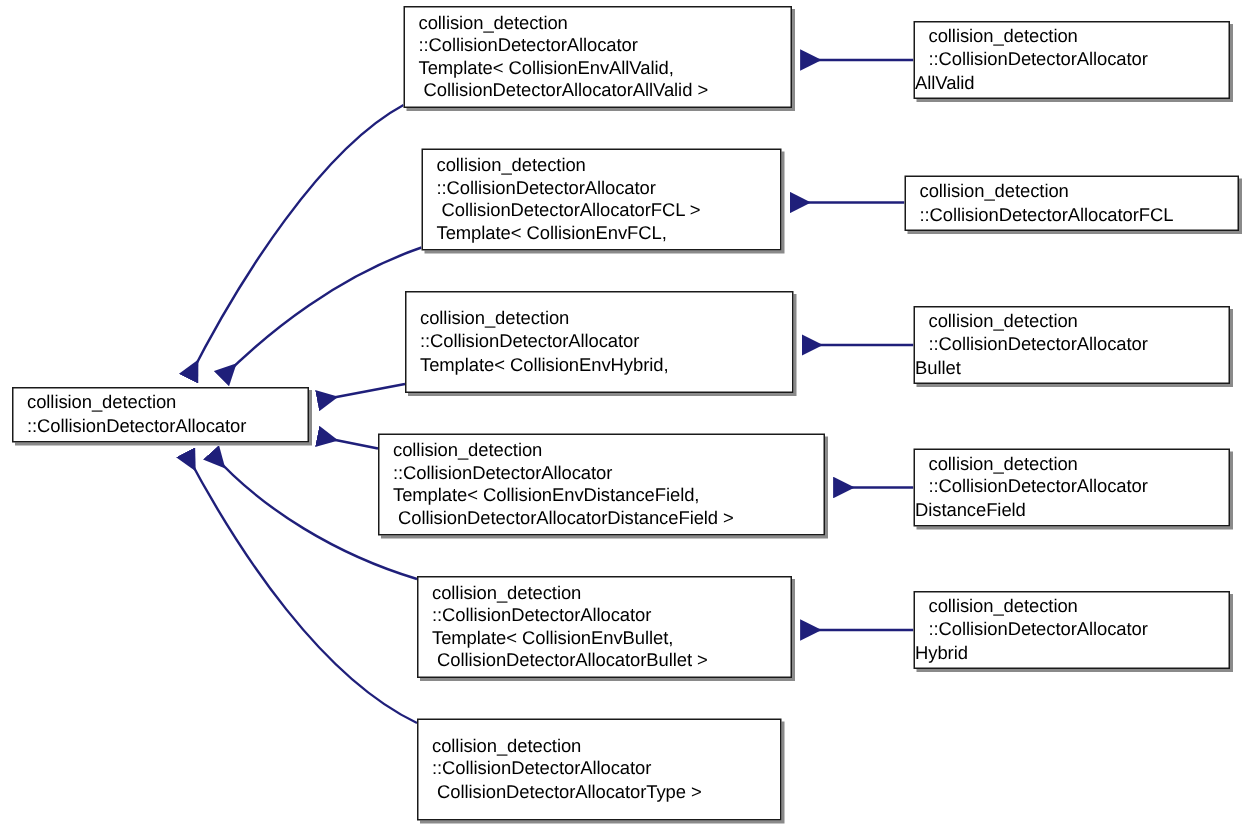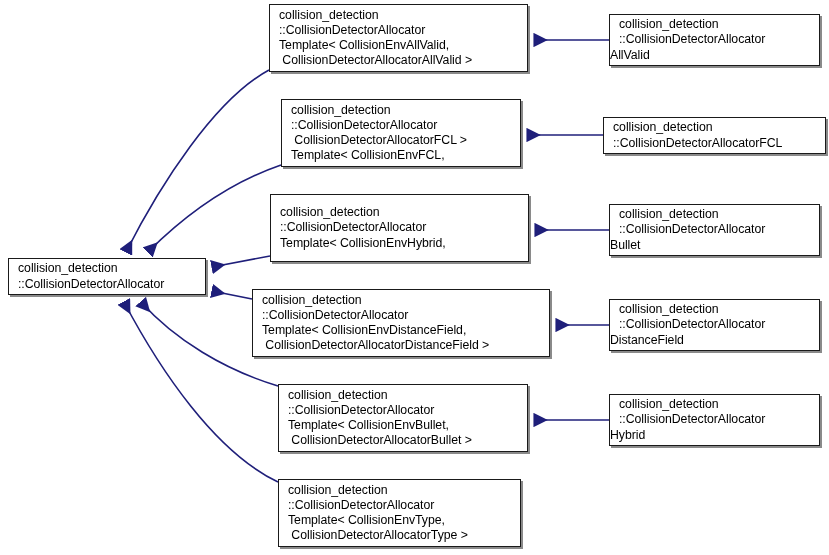--- a/index.html
+++ b/index.html
@@ -124,21 +124,20 @@
   <div class="node left-align" style="left: 278px; top: 384px; width: 250px; height: 68px;">
     <div class="line">collision_detection</div>
     <div class="line">::CollisionDetectorAllocator</div>
     <div class="line">Template&lt; CollisionEnvBullet,</div>
     <div class="line"> CollisionDetectorAllocatorBullet &gt;</div>
   </div>
 
   <div class="node left-align" style="left: 278px; top: 479px; width: 243px; height: 68px;">
     <div class="line">collision_detection</div>
     <div class="line">::CollisionDetectorAllocator</div>
-    <div class="line">Template&lt; CollisionEnvType,</div>
     <div class="line"> CollisionDetectorAllocatorType &gt;</div>
   </div>
 
   <div class="node left-align center-line3" style="left: 609px; top: 14px; width: 211px; height: 52px;">
     <div class="line">collision_detection</div>
     <div class="line">::CollisionDetectorAllocator</div>
     <div class="line">AllValid</div>
   </div>
 
   <div class="node left-align" style="left: 603px; top: 117px; width: 223px; height: 37px;">

